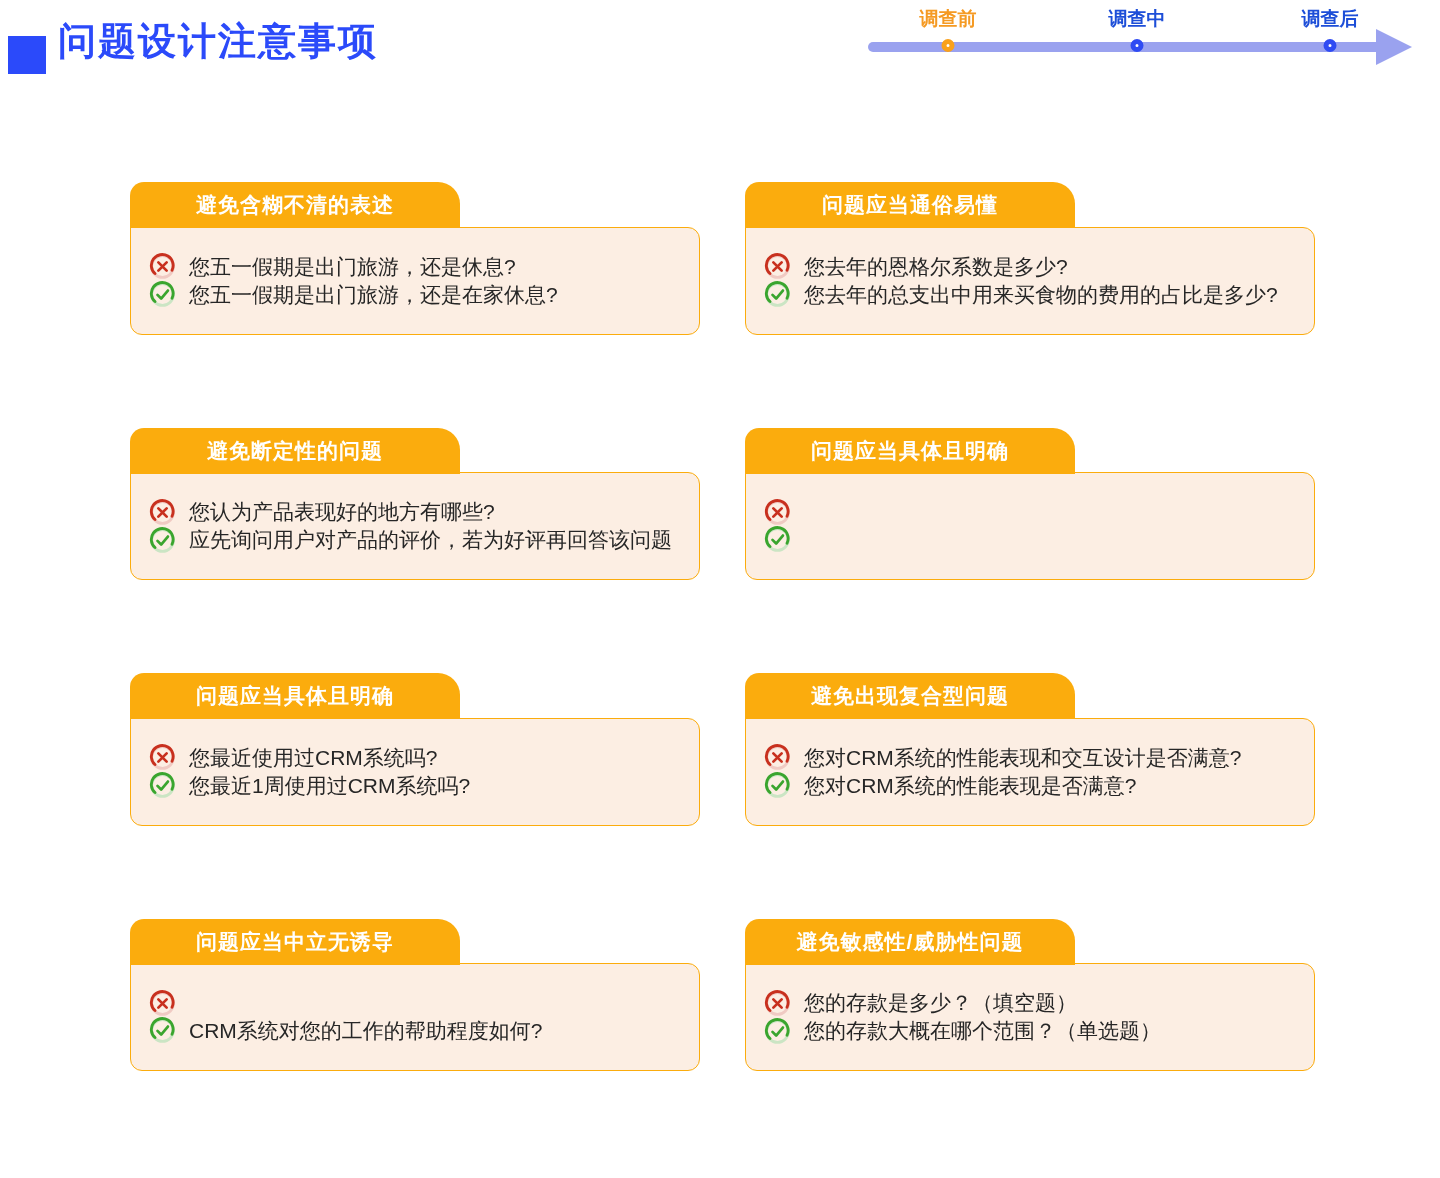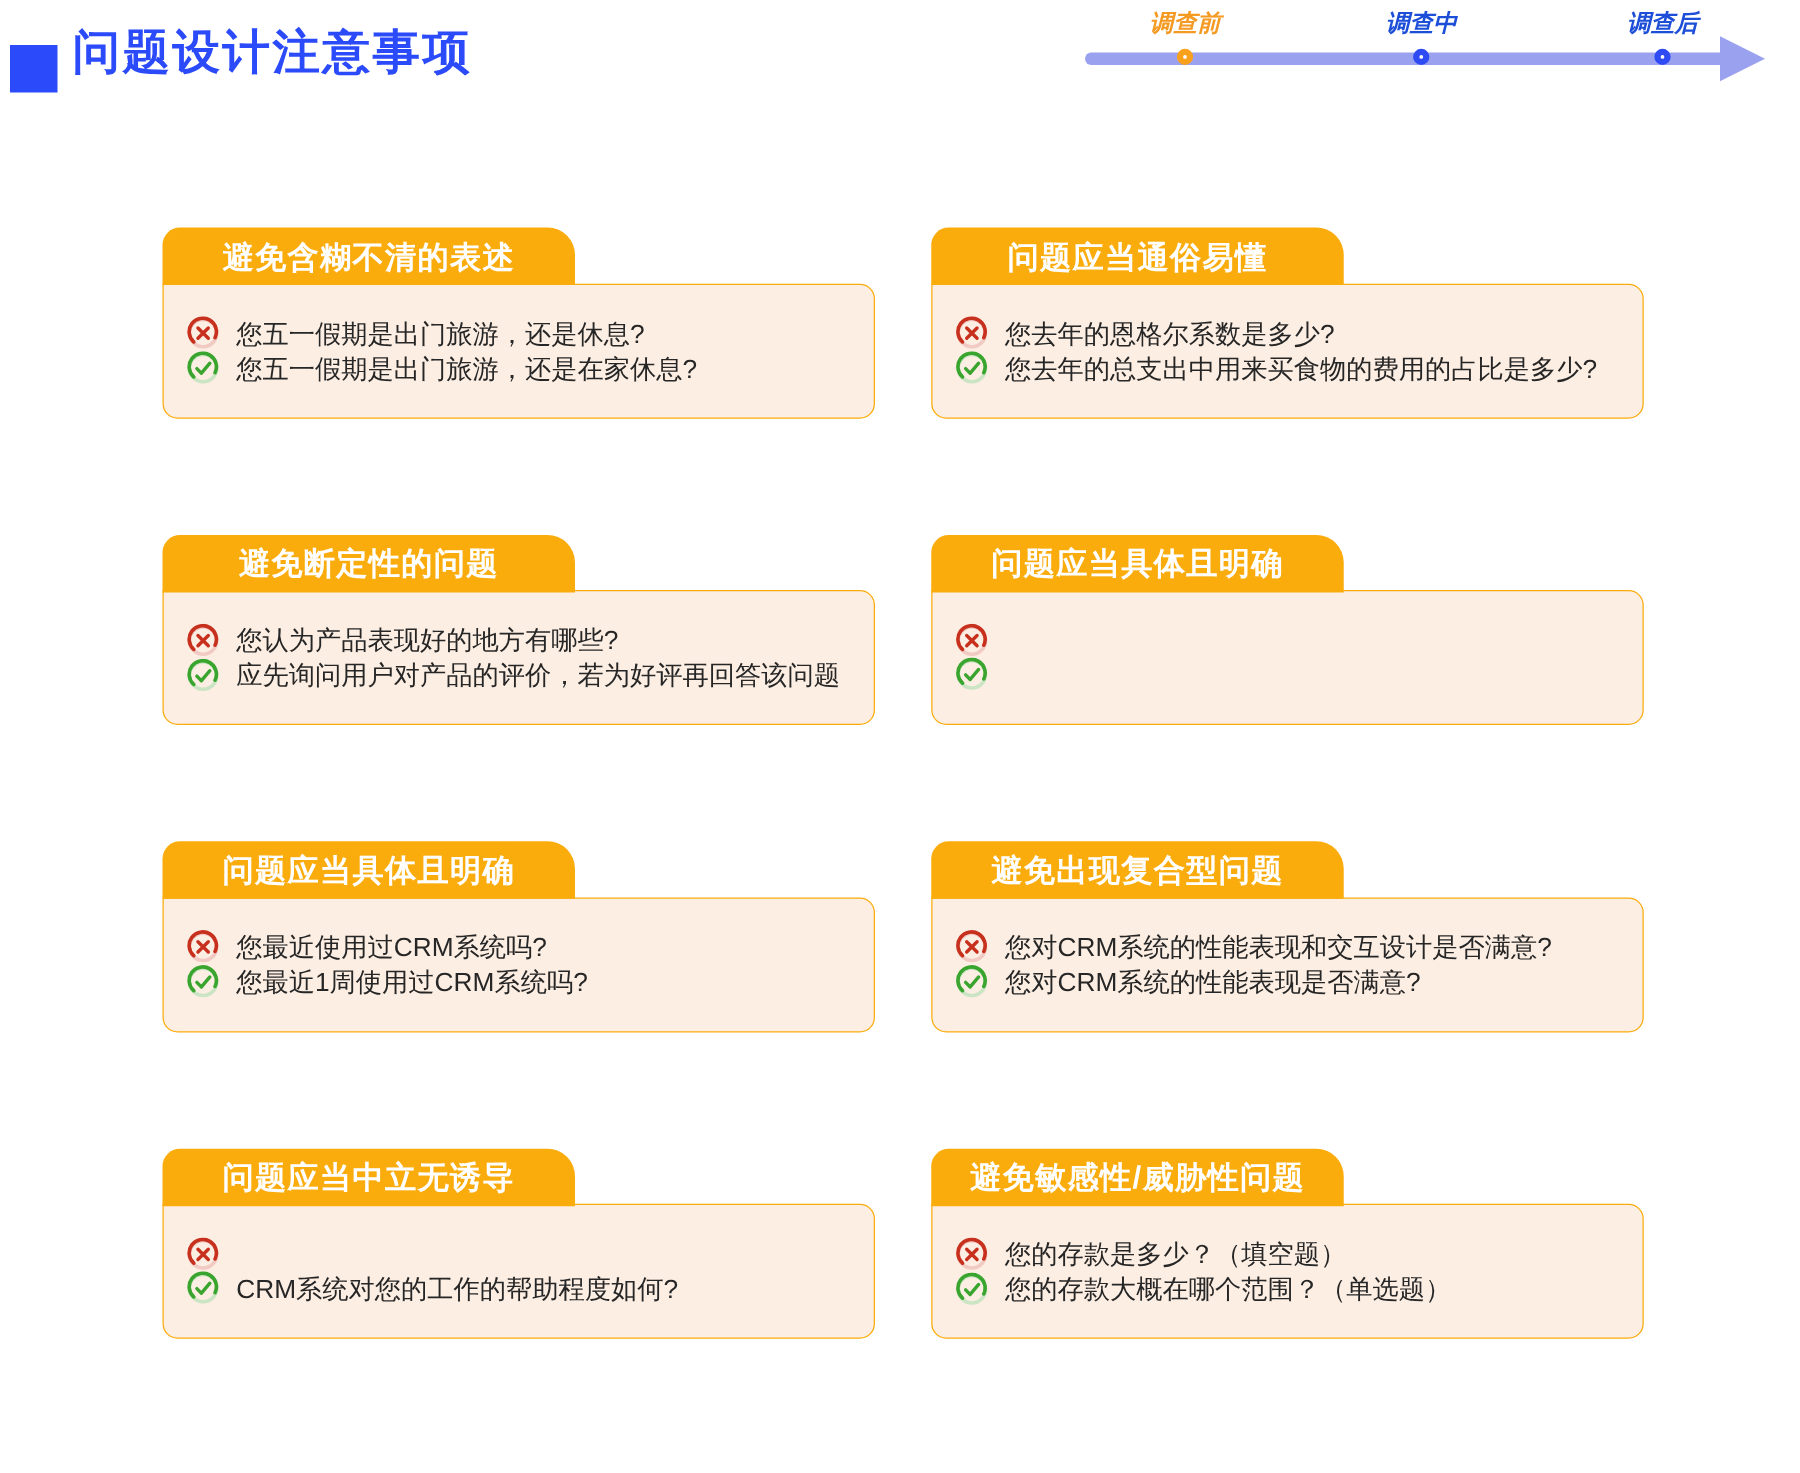--- a/index.html
+++ b/index.html
@@ -30,21 +30,21 @@
     width: 514px; height: 10px; background: #9aa2ef; border-radius: 5px;
   }
   .tl-arrow {
     position: absolute; left: 508px; top: 23px;
     width: 0; height: 0;
     border-left: 36px solid #9aa2ef;
     border-top: 18px solid transparent;
     border-bottom: 18px solid transparent;
   }
   .tl-stop { position: absolute; top: 0; transform: translateX(-50%); text-align: center; }
-  .tl-label { font-size: 19px; font-weight: bold; margin-bottom: 7px; white-space: nowrap; font-style: italic; }
+  .tl-label { font-size: 19px; font-weight: bold; margin-bottom: 7px; white-space: nowrap; }
   .tl-node {
     width: 13px; height: 13px; border-radius: 50%;
     background: #ffffff; border: 5.5px solid; margin: 0 auto;
   }
   .tl-stop.orange .tl-label { color: #f59a23; }
   .tl-stop.orange .tl-node  { border-color: #f9a11c; }
   .tl-stop.blue .tl-label   { color: #1d4ed8; }
   .tl-stop.blue .tl-node    { border-color: #2f4bf3; }
 
   
@@ -58,21 +58,21 @@
   }
   .card { width: 100%; }
   .tab {
     width: 330px; height: 46px;
     background: #fbac0d;
     border-radius: 14px 22px 0 0;
     display: flex; align-items: center; justify-content: center;
     position: relative; z-index: 2;
   }
   .tab-text {
-    color: #ffffff; font-size: 25px; font-weight: bold;
+    color: #ffffff; font-size: 21px; font-weight: bold;
     letter-spacing: 1px; white-space: nowrap;
   }
   .card-body {
     position: relative; z-index: 1;
     margin-top: -1.5px;
     height: 108px;
     background: #fceee3;
     border: 1.5px solid #fbac0d;
     border-radius: 0 12px 12px 12px;
     padding: 0 20px 0 18px;

